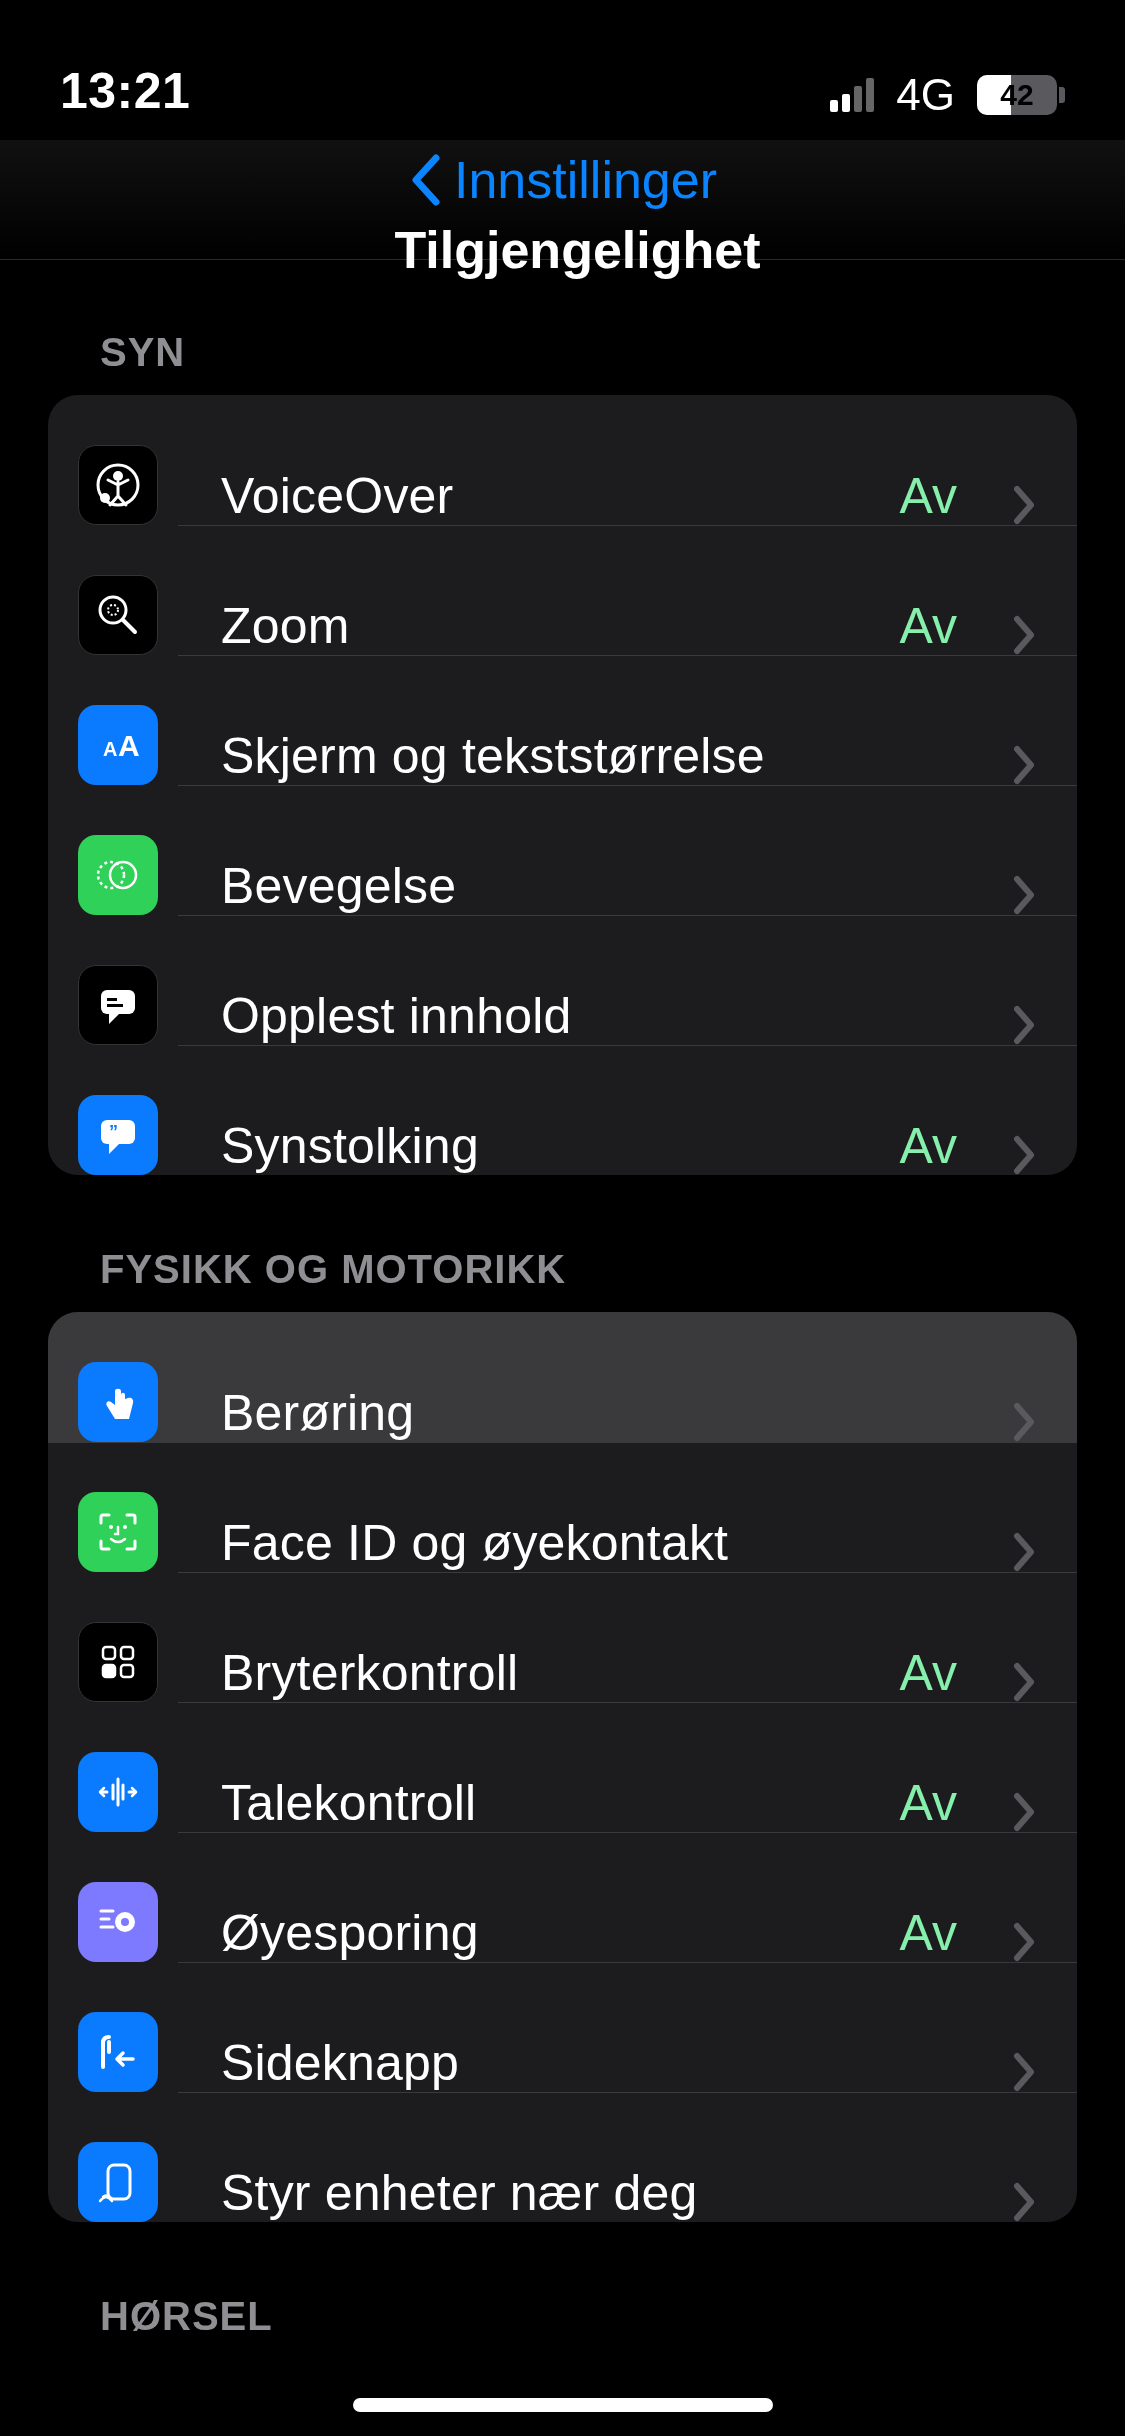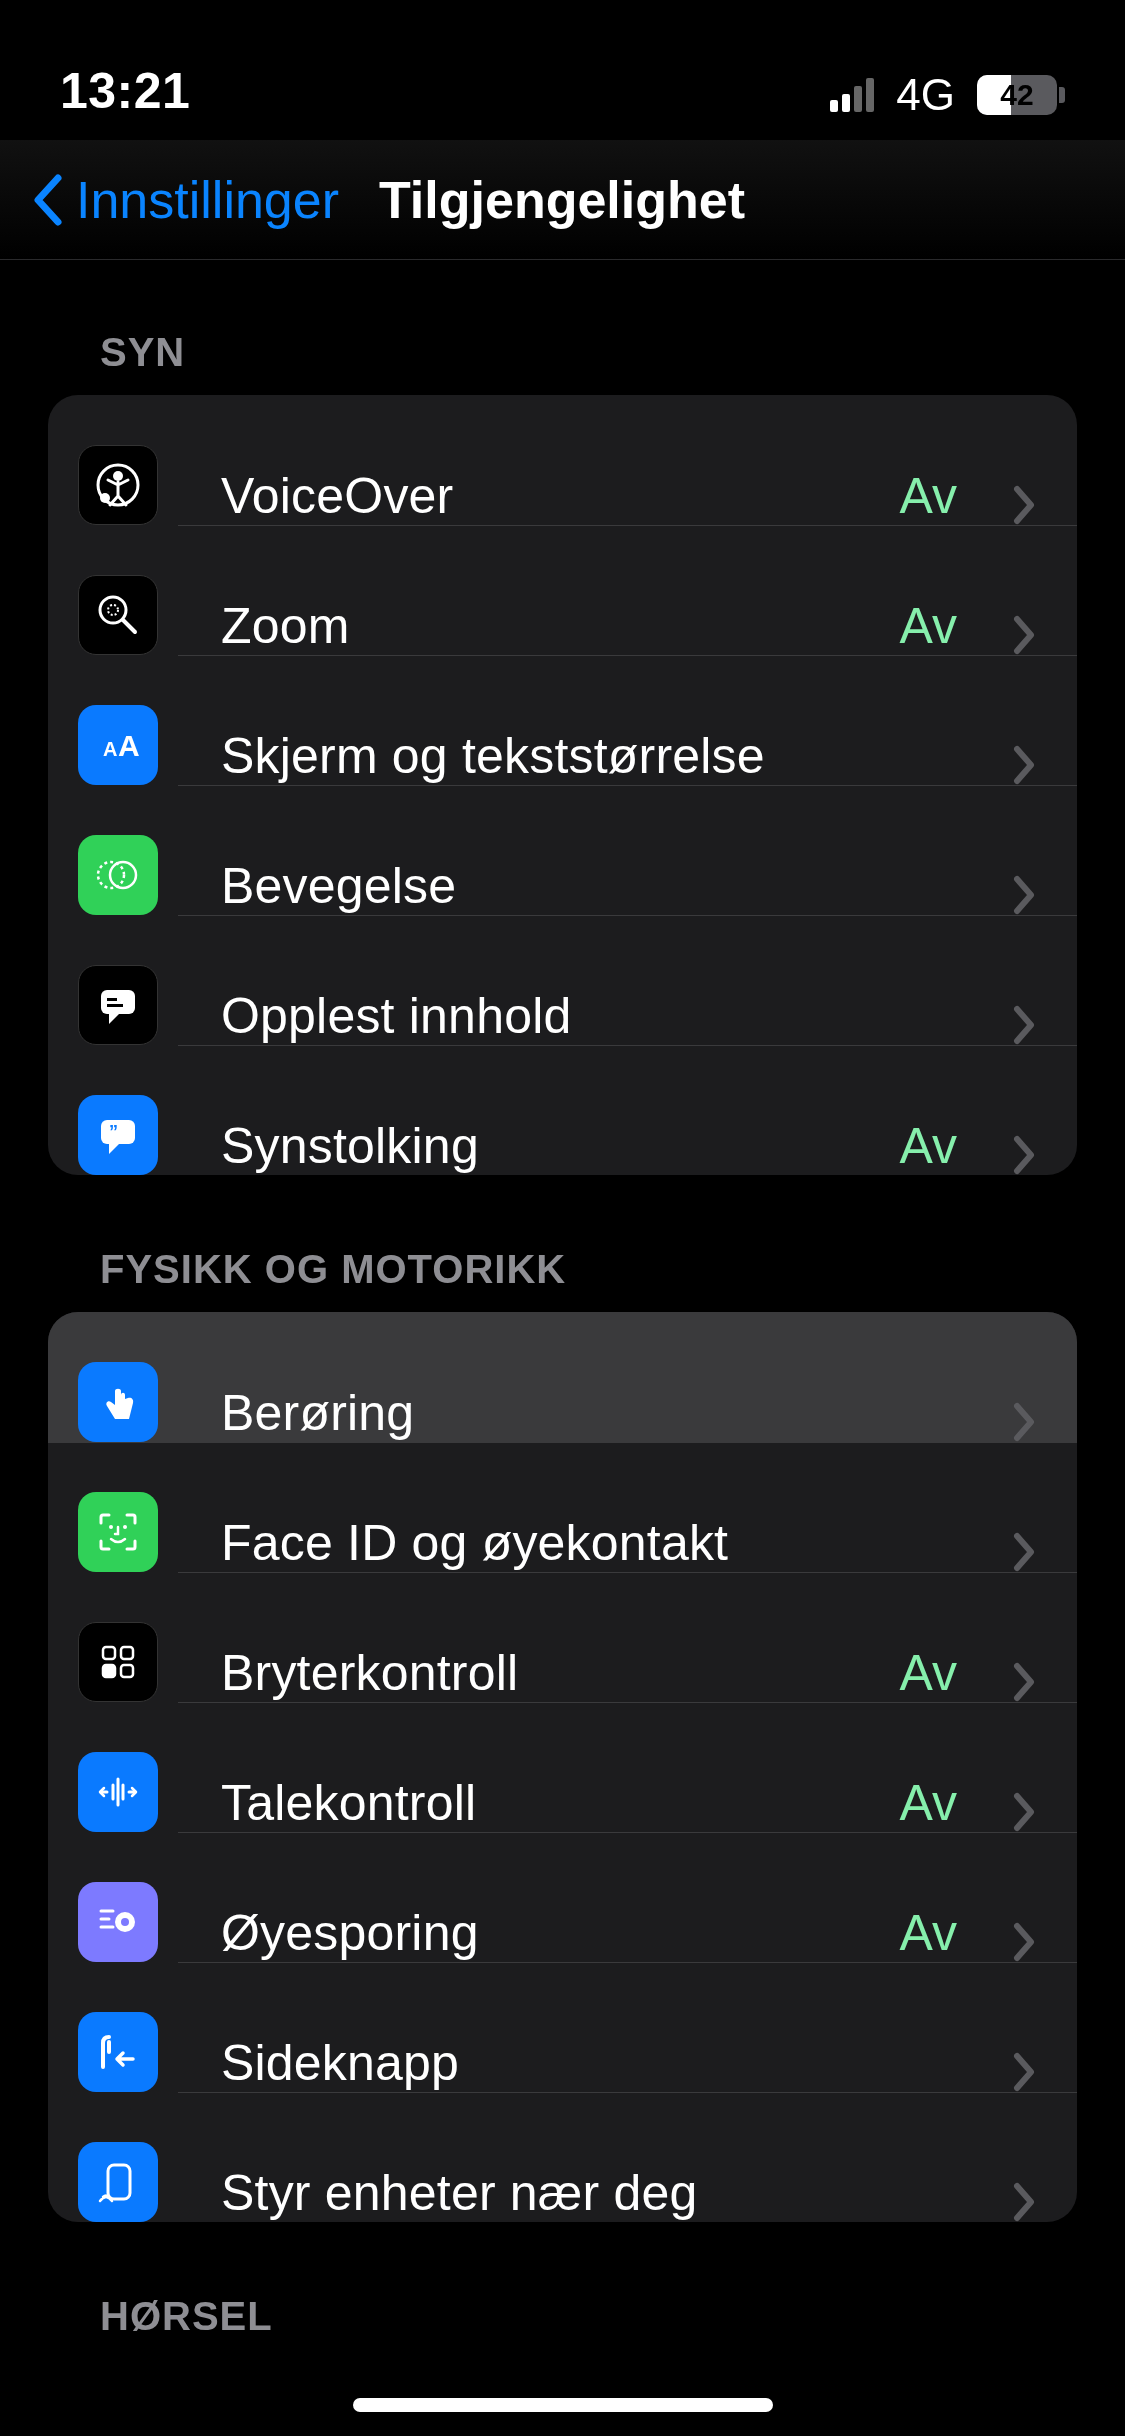--- a/index.html
+++ b/index.html
@@ -18,21 +18,21 @@
   .signal-bars span:nth-child(3){height:26px;}
   .signal-bars span:nth-child(4){height:34px;}
   .network-label { font-size: 44px; font-weight: 500; }
   .battery { display:flex; align-items:center; }
   .battery-body { width: 80px; height: 40px; border-radius: 10px; background: #5a5a5e; position: relative; overflow:hidden; display:flex; align-items:center; justify-content:center; }
   .battery-fill { position:absolute; left:0; top:0; bottom:0; width:42%; background:#fff; }
   .battery-pct { position: relative; font-size: 30px; font-weight: 700; color:#000; z-index:2; }
   .battery-tip { width:6px; height:16px; background:#5a5a5e; border-radius: 0 3px 3px 0; margin-left:2px; }
 
   
-  .nav-header { height: 120px; display:flex; align-items:center; padding: 0 20px; border-bottom: 1px solid #2a2a2c; background: linear-gradient(#111, #000); }
+  .nav-header { height: 120px; display:flex; align-items:center; padding: 0 20px; border-bottom: 1px solid #2a2a2c; background: linear-gradient(#111, #000); flex-direction: column; }
   .back-btn { display:flex; align-items:center; gap: 10px; color:#0a84ff; font-size:52px; font-weight:400; padding: 10px 10px; }
   .back-chevron { width: 36px; height: 56px; }
   .page-title { font-size:52px; font-weight:600; margin-left: 30px; }
 
   
   .content { padding-bottom: 40px; }
   .section-header { color: #8e8e93; font-size: 40px; letter-spacing: 1px; padding: 70px 60px 20px 100px; text-transform: uppercase; font-weight: 700; }
   .section-header.tight { padding-top: 60px; margin-top: 12px; }
 
   .group { background: #1c1c1e; margin: 0 48px; border-radius: 30px; overflow: hidden; }

